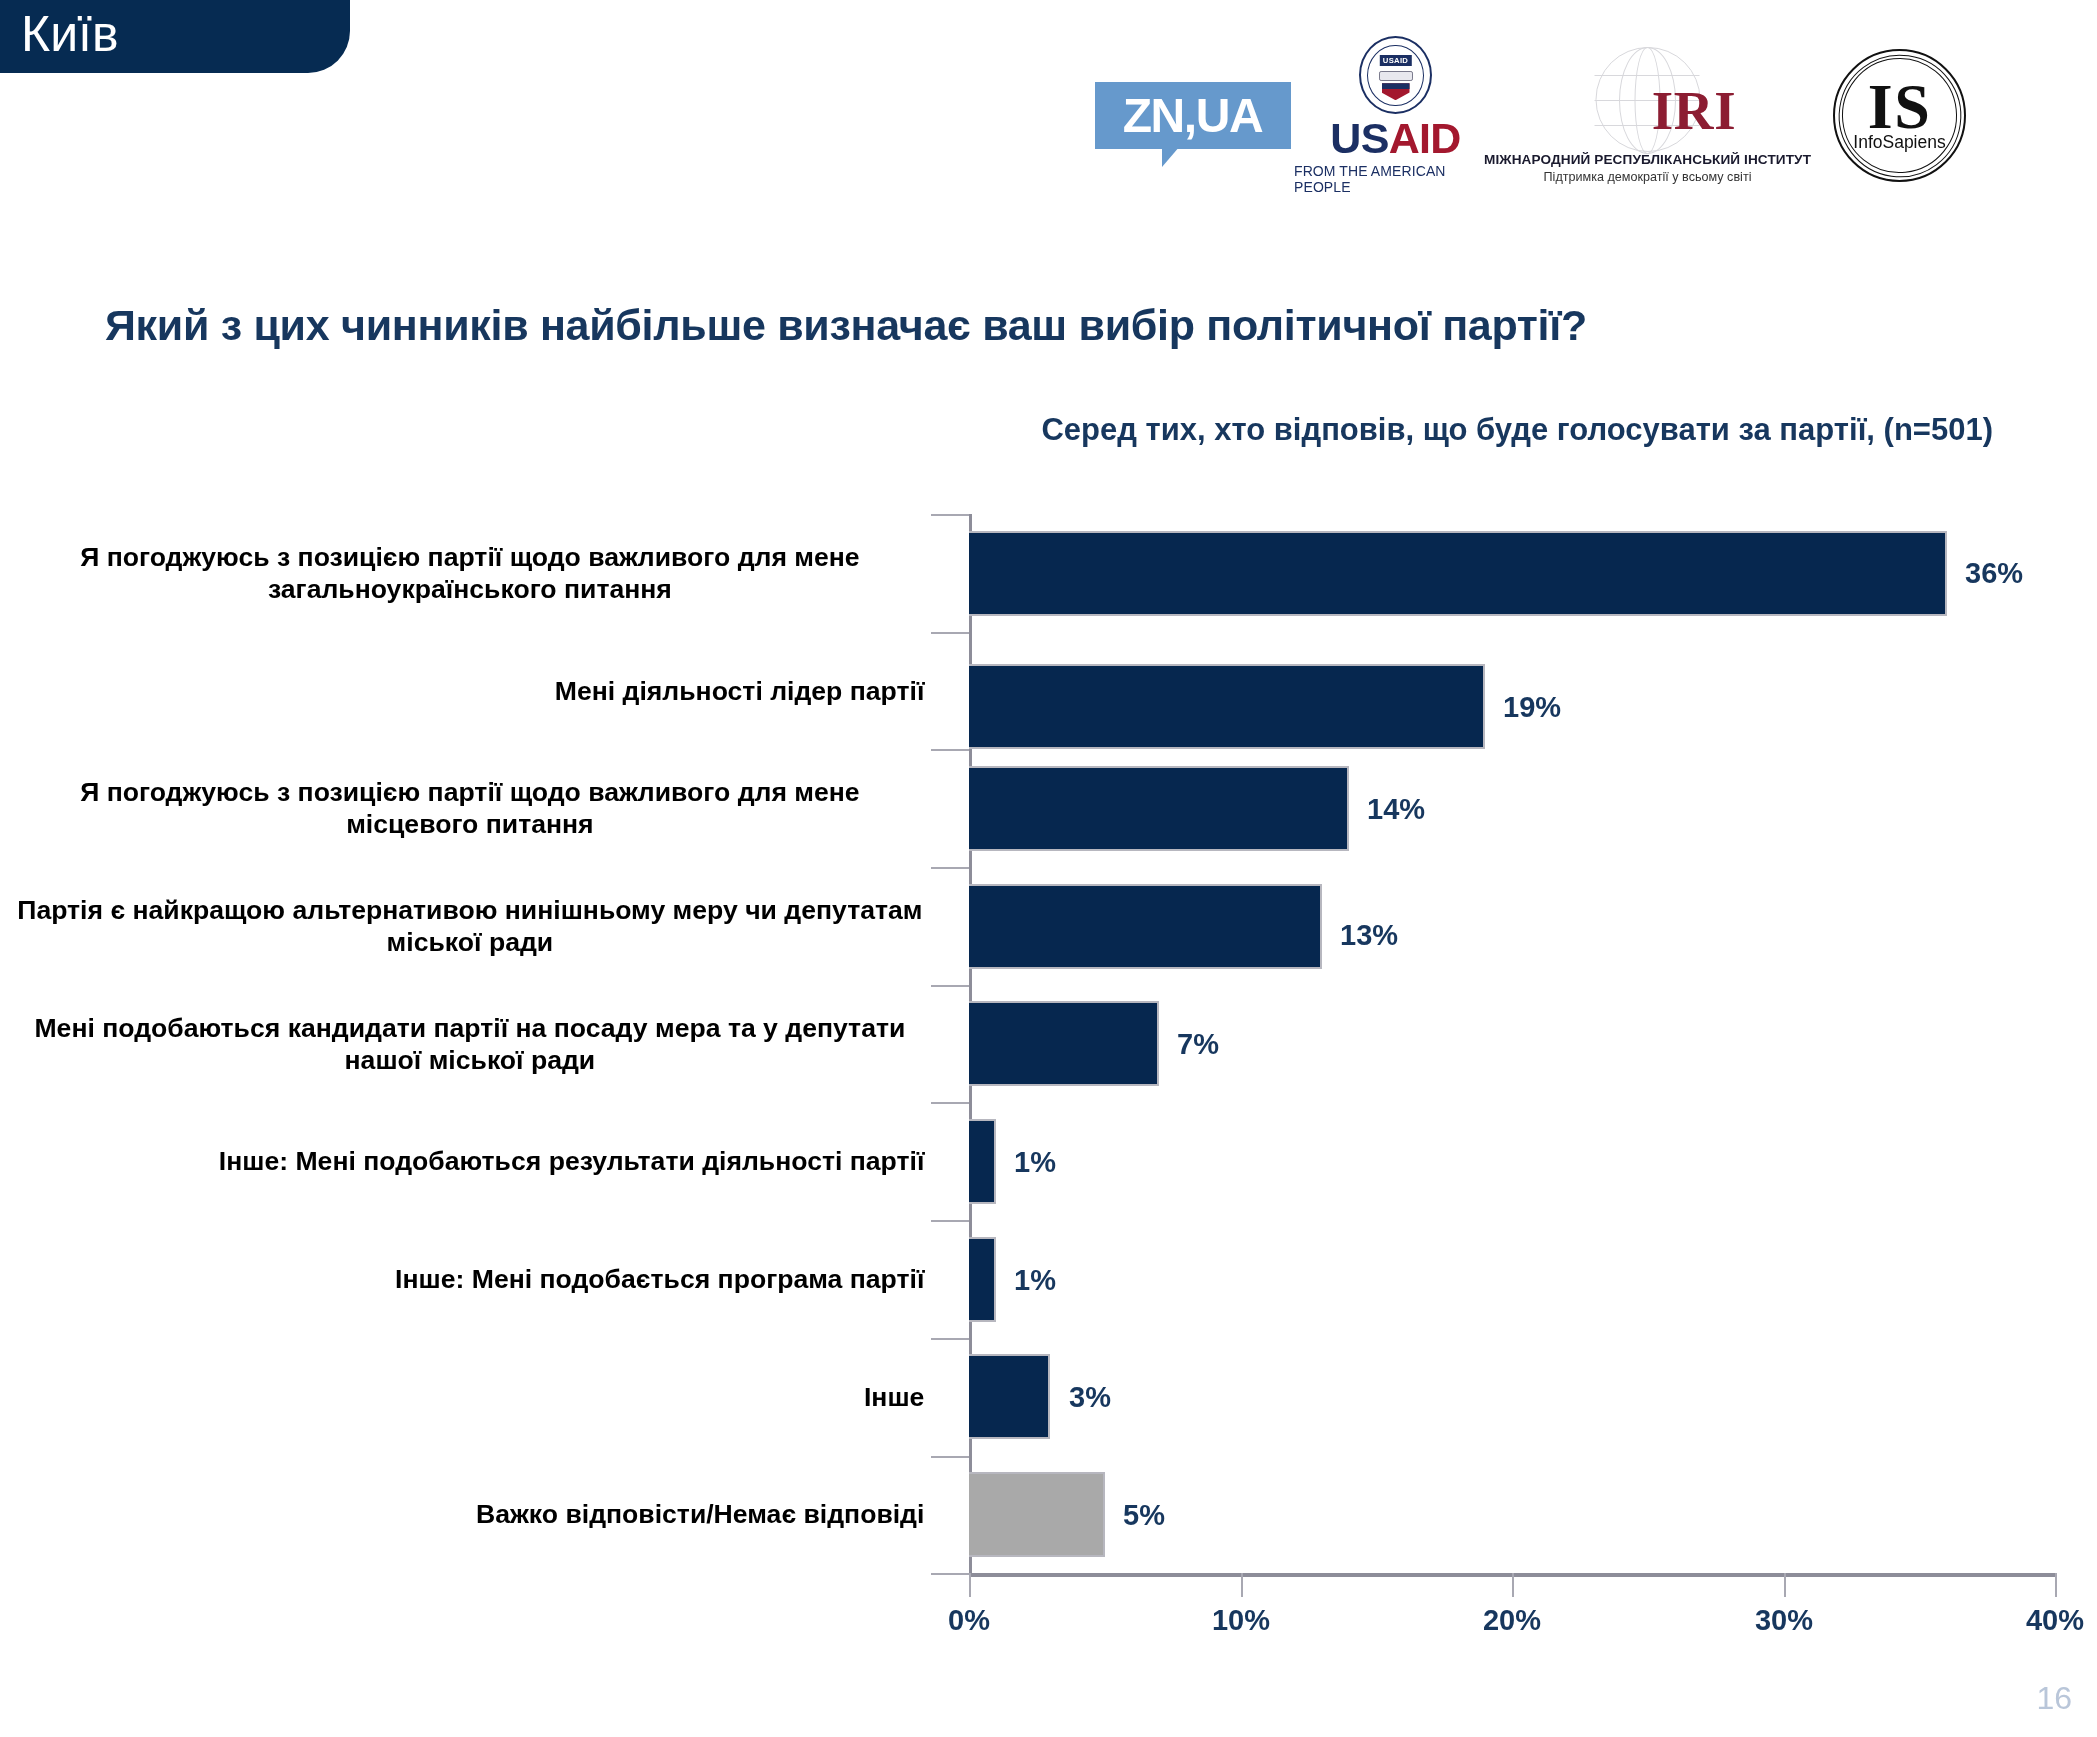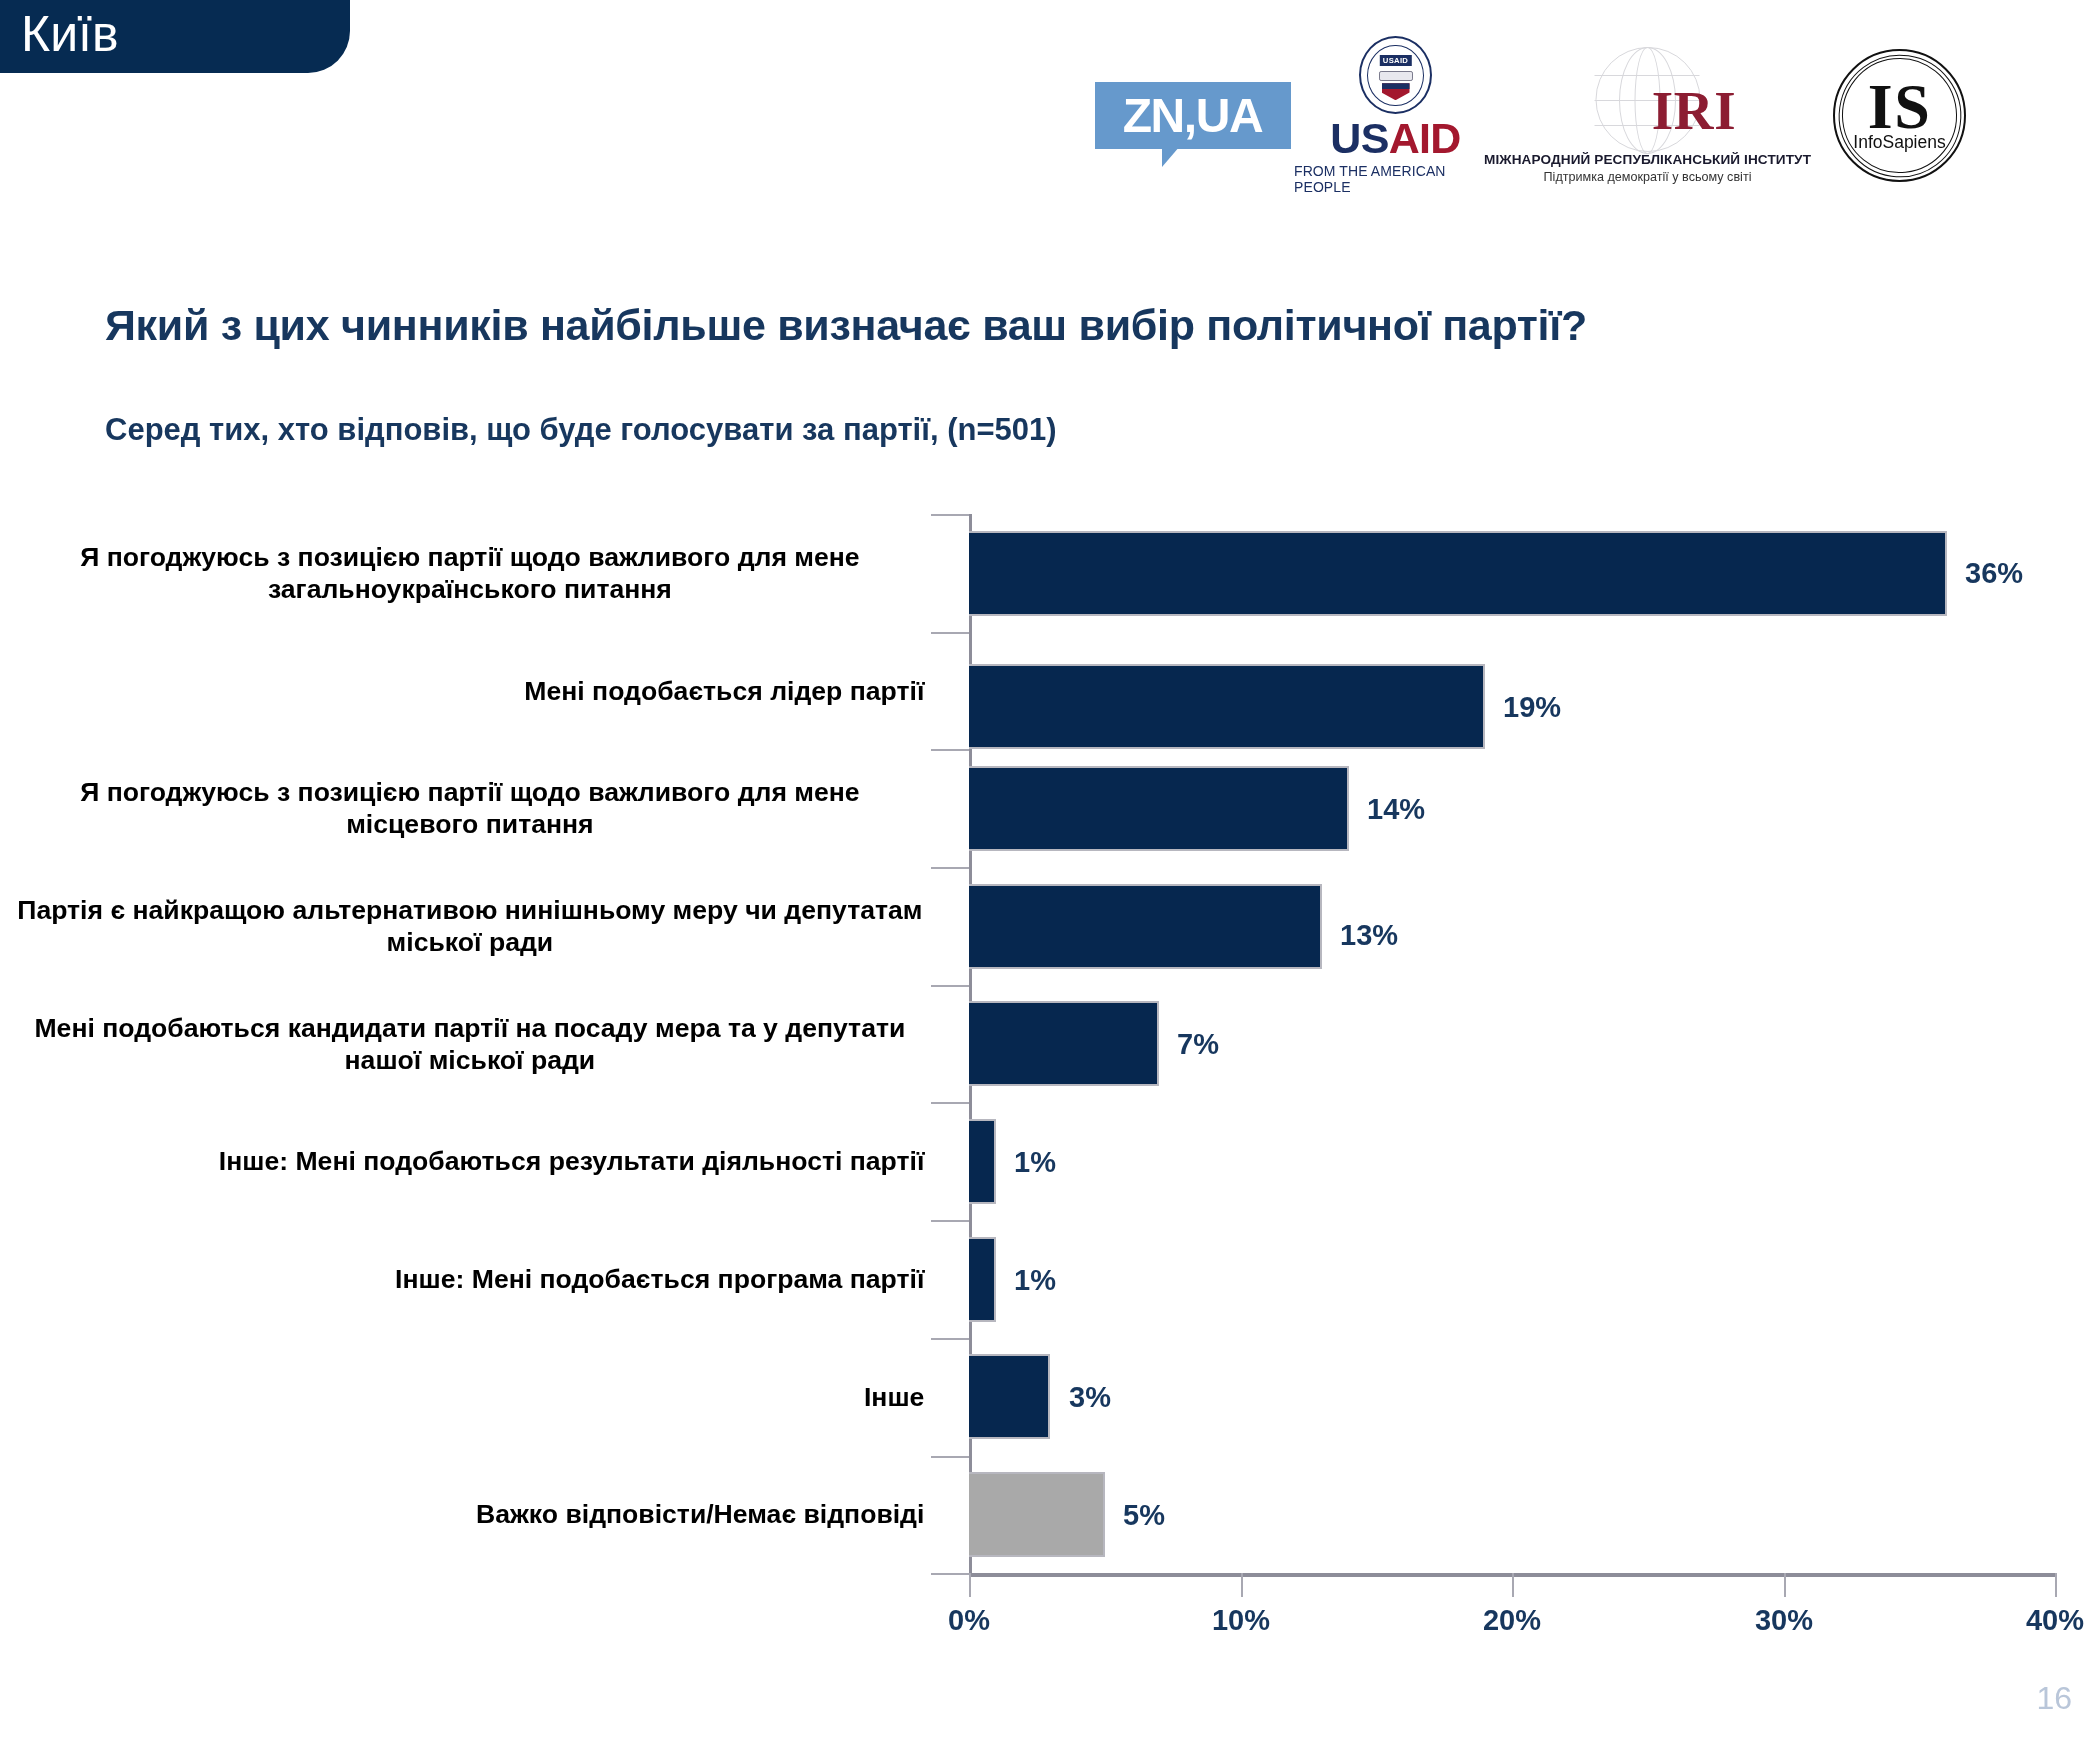--- a/index.html
+++ b/index.html
@@ -133,21 +133,21 @@
   .is-name { font-size: 17.5px; color: #111; z-index: 2; margin-top: -2.8px; font-family:"Liberation Sans", sans-serif;}
 
   
   #chart-title {
     position: absolute; left: 105px; top: 301px; width: 1937px;
     font-size: 43px; font-weight: bold; color: #17375e;
     letter-spacing: -0.3px; white-space: nowrap;
   }
   #chart-subtitle {
     position: absolute; left: 105px; top: 412px; width: 1888px;
-    text-align: left;
+    text-align: right;
     font-size: 31px; font-weight: bold; color: #17375e;
   }
 
   
   #plot {
     position: absolute;
     left: 969px;       
     top: 514px;
     width: 1086px;      
     height: 1059px;
@@ -323,21 +323,21 @@
       <div class="tick-left" style="top: 824px;"></div>
       <div class="tick-left" style="top: 942px;"></div>
       <div class="tick-left" style="top: 1059px;"></div>
     </div>
 
   <div id="cat-labels">
       <div class="cat-label" style="left: 15.4px; width: 909px; top: 514px; height: 118px; display: flex; align-items: center; justify-content: flex-end;">
         <span style="display: block; text-align: center;">Я погоджуюсь з позицією партії щодо важливого для мене загальноукраїнського питання</span>
       </div>
       <div class="cat-label" style="left: 15.4px; width: 909px; top: 632px; height: 118px; display: flex; align-items: center; justify-content: flex-end;">
-        <span style="display: block; text-align: center;">Мені подобається лідер партії</span>
+        <span style="display: block; text-align: center;">Мені діяльності лідер партії</span>
       </div>
       <div class="cat-label" style="left: 15.4px; width: 909px; top: 749px; height: 118px; display: flex; align-items: center; justify-content: flex-end;">
         <span style="display: block; text-align: center;">Я погоджуюсь з позицією партії щодо важливого для мене місцевого питання</span>
       </div>
       <div class="cat-label" style="left: 15.4px; width: 909px; top: 867px; height: 118px; display: flex; align-items: center; justify-content: flex-end;">
         <span style="display: block; text-align: center;">Партія є найкращою альтернативою нинішньому меру чи депутатам міської ради</span>
       </div>
       <div class="cat-label" style="left: 15.4px; width: 909px; top: 985px; height: 118px; display: flex; align-items: center; justify-content: flex-end;">
         <span style="display: block; text-align: center;">Мені подобаються кандидати партії на посаду мера та у депутати нашої міської ради</span>
       </div>

